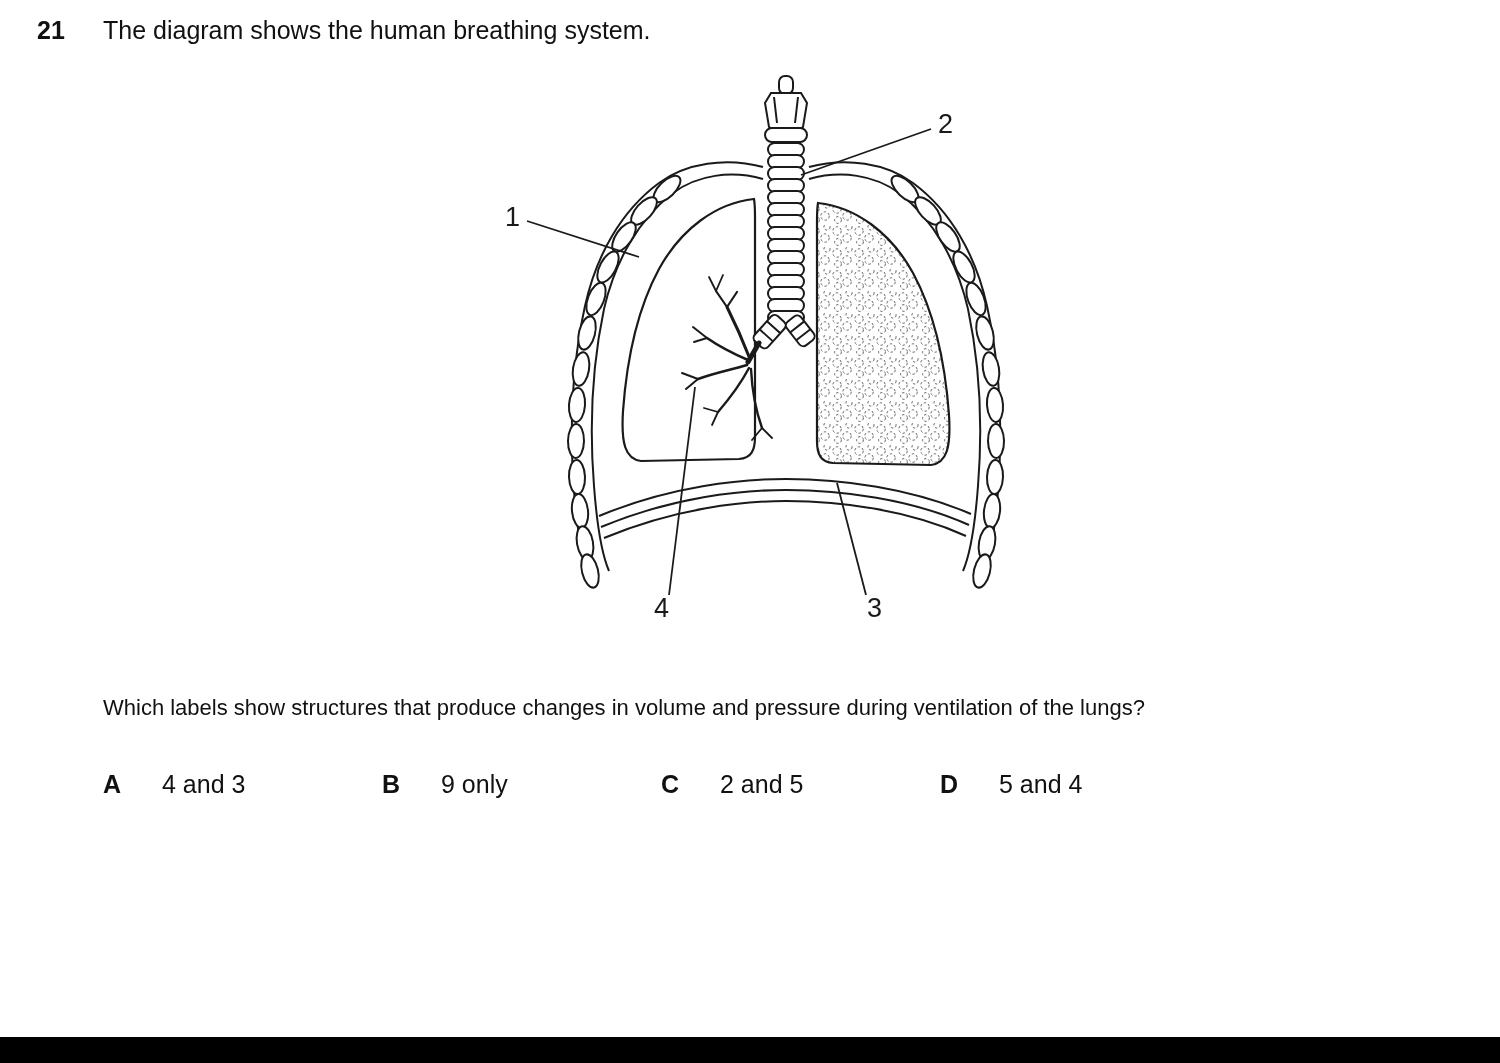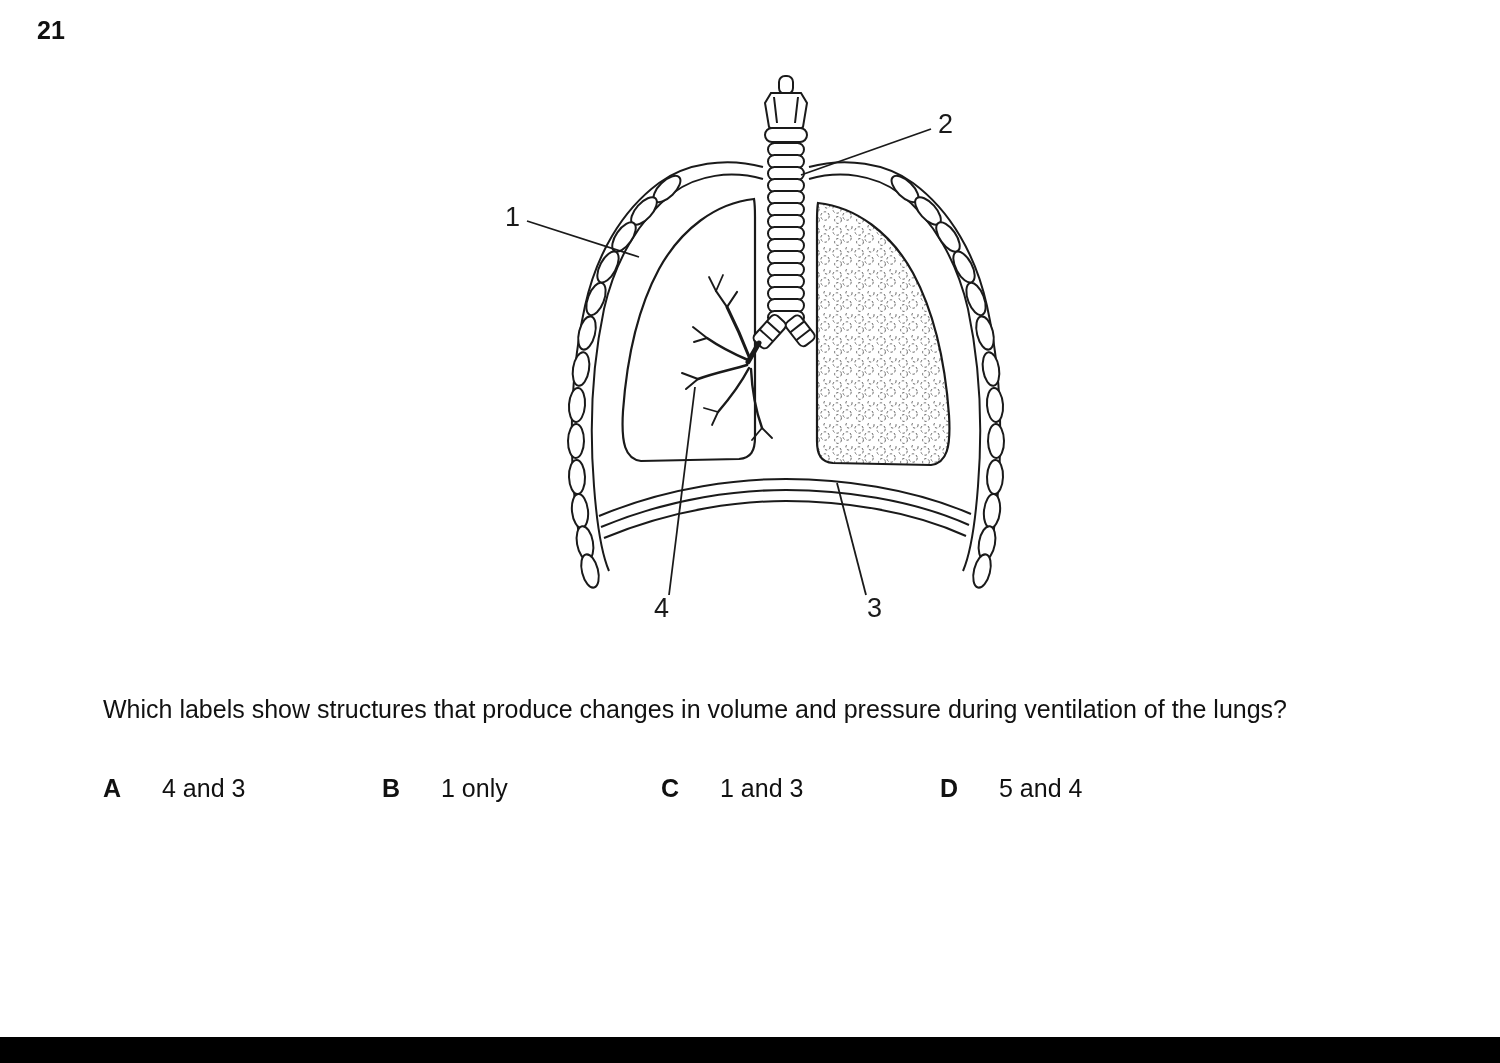--- a/index.html
+++ b/index.html
@@ -5,35 +5,36 @@
   html,body{margin:0;padding:0;}
   body{
     width:1500px;height:1063px;position:relative;overflow:hidden;
     background:#ffffff;color:#111;
     font-family:"Liberation Sans", sans-serif;
   }
   .qrow{display:flex;padding:14px 40px 0 37px;font-size:25px;line-height:1.3;}
   .qnum{font-weight:bold;width:66px;flex:0 0 auto;}
   .qintro{flex:1;}
   .diagram-wrap{width:510px;margin:24px auto 0;transform:translateX(6px);}
-  .stem{margin:56px 40px 0 103px;font-size:25px;max-width:1325px;line-height:1.5;}
+  .stem{margin:56px 40px 0 103px;font-size:22px;max-width:1325px;line-height:1.5;}
   .options{display:flex;margin:46px 0 0 103px;font-size:25px;}
   .option{display:flex;width:279px;flex:0 0 auto;}
   .option:last-child{width:auto;}
   .letter{font-weight:bold;width:59px;flex:0 0 auto;}
   .footer-bar{position:absolute;left:0;right:0;bottom:0;height:26px;background:#000;}
   svg text{font-family:"Liberation Sans", sans-serif;font-size:27px;fill:#1a1a1a;}
 </style>
 </head>
 <body>
 
 <div>
 
   <div class="qrow">
     <span class="qnum">21</span>
+    <span class="qintro">The diagram shows the human breathing system.</span>
   </div>
 
   <div class="diagram-wrap">
     <svg viewBox="0 0 510 560" width="510" height="560">
       <defs>
         <pattern id="alveoli" width="22" height="22" patternUnits="userSpaceOnUse">
           <circle cx="6" cy="6" r="4.2" fill="none" stroke="#555" stroke-width="0.9" stroke-dasharray="2.5 2"></circle>
           <circle cx="16" cy="13" r="4.2" fill="none" stroke="#555" stroke-width="0.9" stroke-dasharray="2.5 2"></circle>
           <circle cx="7" cy="17" r="3.4" fill="none" stroke="#555" stroke-width="0.9" stroke-dasharray="2.5 2"></circle>
           <circle cx="18" cy="2" r="3.1" fill="none" stroke="#555" stroke-width="0.9" stroke-dasharray="2.5 2"></circle>
@@ -152,25 +153,25 @@
 
   <div class="stem">Which labels show structures that produce changes in volume and pressure during ventilation of the lungs?</div>
 
   <div class="options">
     <div class="option">
       <span class="letter">A</span>
       <span>4 and 3</span>
     </div>
     <div class="option">
       <span class="letter">B</span>
-      <span>1 only</span>
+      <span>9 only</span>
     </div>
     <div class="option">
       <span class="letter">C</span>
-      <span>1 and 3</span>
+      <span>2 and 5</span>
     </div>
     <div class="option">
       <span class="letter">D</span>
       <span>5 and 4</span>
     </div>
   </div>
 
   <div class="footer-bar"></div>
 </div>
 

